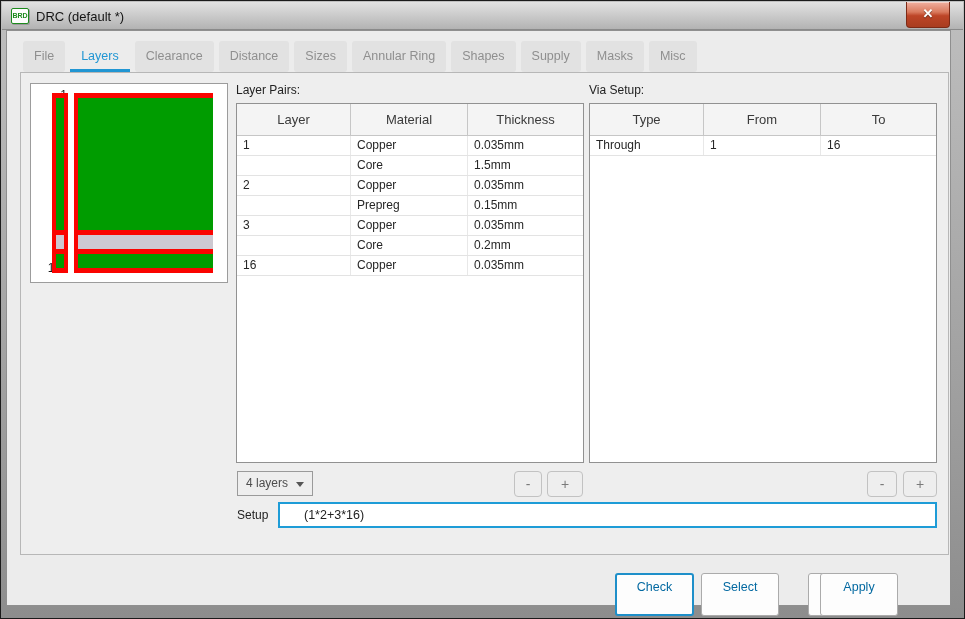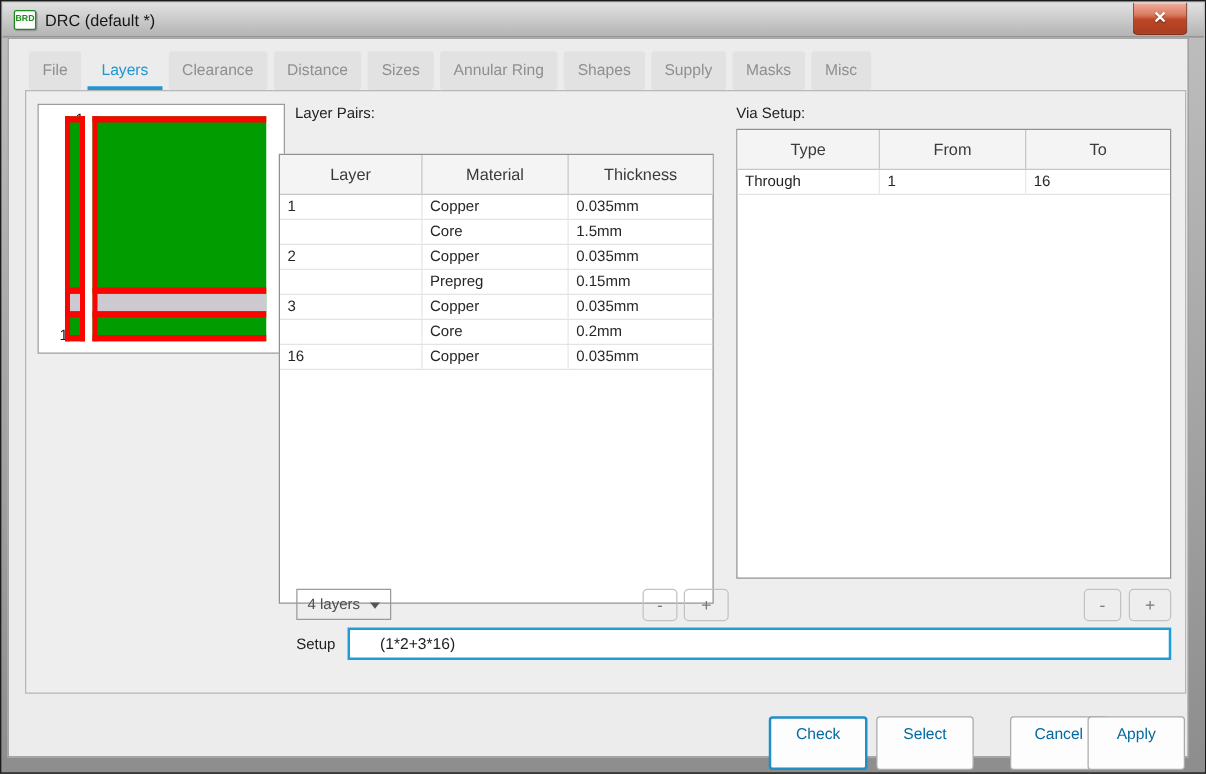--- a/index.html
+++ b/index.html
@@ -92,21 +92,21 @@
   
   .section-label { position:absolute; font-size:12px; color:#222; }
   .lp-label { left:235px; top:82px; }
   .vp-label { left:588px; top:82px; }
 
   
   .table {
     position:absolute; top:102px; width:348px; height:360px;
     background:#fff; border:1px solid #919191;
   }
-  .lp-table { left:222px;margin-top:20px; }
+  .lp-table { left:235px; }
   .vp-table { left:588px; }
   .thead { display:flex; height:32px; background:#f4f4f4; border-bottom:1px solid #c6c6c6; }
   .th {
     font-size:13px; color:#3a3a3a; text-align:center; line-height:31px;
     border-right:1px solid #c6c6c6;
   }
   .th:last-child { border-right:none; }
   .tr { display:flex; height:20px; border-bottom:1px solid #e3e3e3; }
   .td {
     font-size:12px; color:#262626; line-height:19px; padding-left:6px;
@@ -149,21 +149,21 @@
 
   
   .btn {
     position:absolute; top:572px; height:43px; width:78px;
     background:#fdfdfd; border:1px solid #ababab; border-radius:3px;
     font-size:12.5px; color:#0369a1; text-align:center; line-height:26px; cursor:pointer;
   }
   .btn-check  { left:614px; width:79px; border:2px solid #1e8fc9; line-height:25px; }
   .btn-select { left:700px; }
   .btn-cancel { left:807px;text-align:center; }
-  .btn-apply  { left:869px; }
+  .btn-apply  { left:819px; }
 </style>
 </head>
 <body>
 
 <div class="window">
 
   <div class="titlebar">
     <div class="app-icon">BRD</div>
     <div class="title-text">DRC (default *)</div>
     <div class="close-btn">✕</div>

